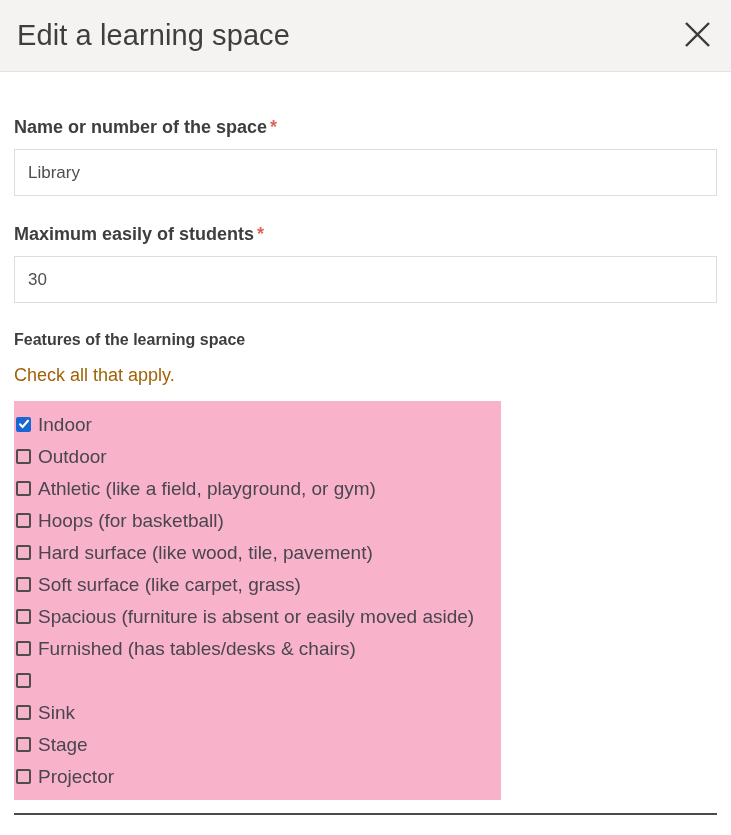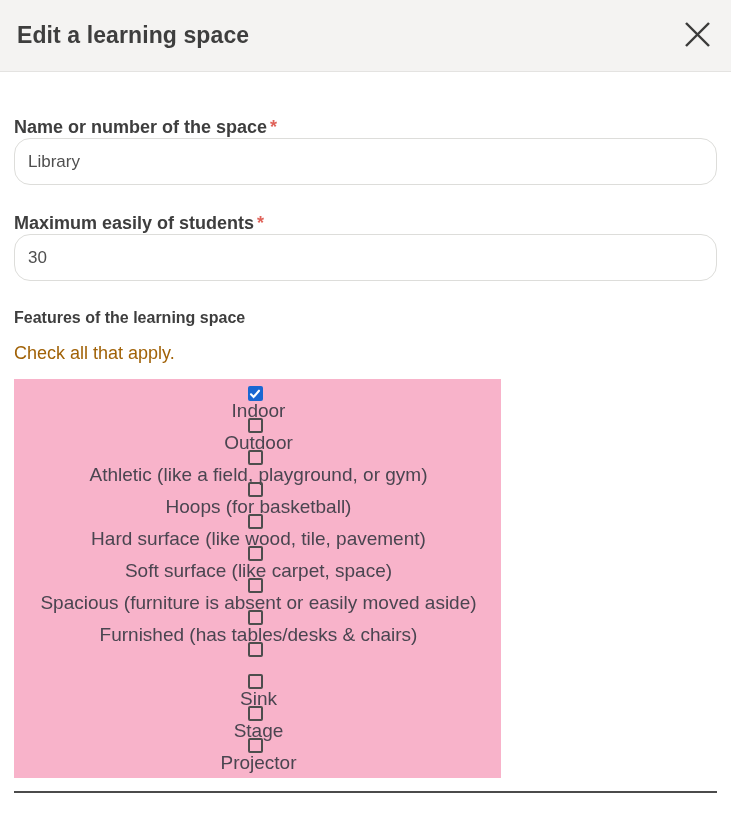--- a/index.html
+++ b/index.html
@@ -16,22 +16,22 @@
     height: 72px;
     background: #f4f3f2;
     border-bottom: 1px solid #e4e3e1;
     display: flex;
     align-items: center;
     justify-content: space-between;
     padding: 0 16px 0 17px;
     flex: 0 0 auto;
   }
   .modal-title {
-    font-size: 23px;
-    font-weight: bold;
+    font-size: 29px;
+    font-weight: normal;
     color: #3e3e3e;
     letter-spacing: 0.1px;
   }
   .close-btn {
     background: none; border: none; cursor: pointer;
     width: 36px; height: 36px;
     display: flex; align-items: center; justify-content: center;
     padding: 0;
   }
 
@@ -41,24 +41,25 @@
   .field-label {
     margin-top: 45px;
     font-size: 18px;
     font-weight: bold;
     color: #3e3e3e;
   }
   .required { font-weight: bold; margin-left: 3px; }
 
   .text-input {
     display: block;
+    margin-top: 11px;
     width: 703px;
     height: 47px;
     border: 1px solid #ddddda;
-    border-radius: 16px;
+    border-radius: 0;
     background: #ffffff;
     padding: 0 13px;
     font-size: 17px;
     color: #4f4f4f;
     font-family: "Liberation Sans", sans-serif;
     outline: none;
   }
 
   .field-label.second { margin-top: 28px; }
 
@@ -78,21 +79,20 @@
   .options-box {
     margin-top: 15px;
     width: 487px;
     padding: 7px 0 8px 2px;
   }
   .option-row {
     height: 32px;
     display: flex;
     align-items: center;
     cursor: pointer;
-    flex-direction: column;
   }
   .cb {
     width: 15px; height: 15px;
     flex: 0 0 15px;
     border-radius: 2px;
     display: inline-flex;
     align-items: center;
     justify-content: center;
     margin-right: 7px;
   }
@@ -167,21 +167,21 @@
     <span class="opt-label">Hoops (for basketball)</span>
   </div>
 
   <div class="option-row">
     <span class="cb unchecked"></span>
     <span class="opt-label">Hard surface (like wood, tile, pavement)</span>
   </div>
 
   <div class="option-row">
     <span class="cb unchecked"></span>
-    <span class="opt-label">Soft surface (like carpet, space)</span>
+    <span class="opt-label">Soft surface (like carpet, grass)</span>
   </div>
 
   <div class="option-row">
     <span class="cb unchecked"></span>
     <span class="opt-label">Spacious (furniture is absent or easily moved aside)</span>
   </div>
 
   <div class="option-row">
     <span class="cb unchecked"></span>
     <span class="opt-label">Furnished (has tables/desks &amp; chairs)</span>

